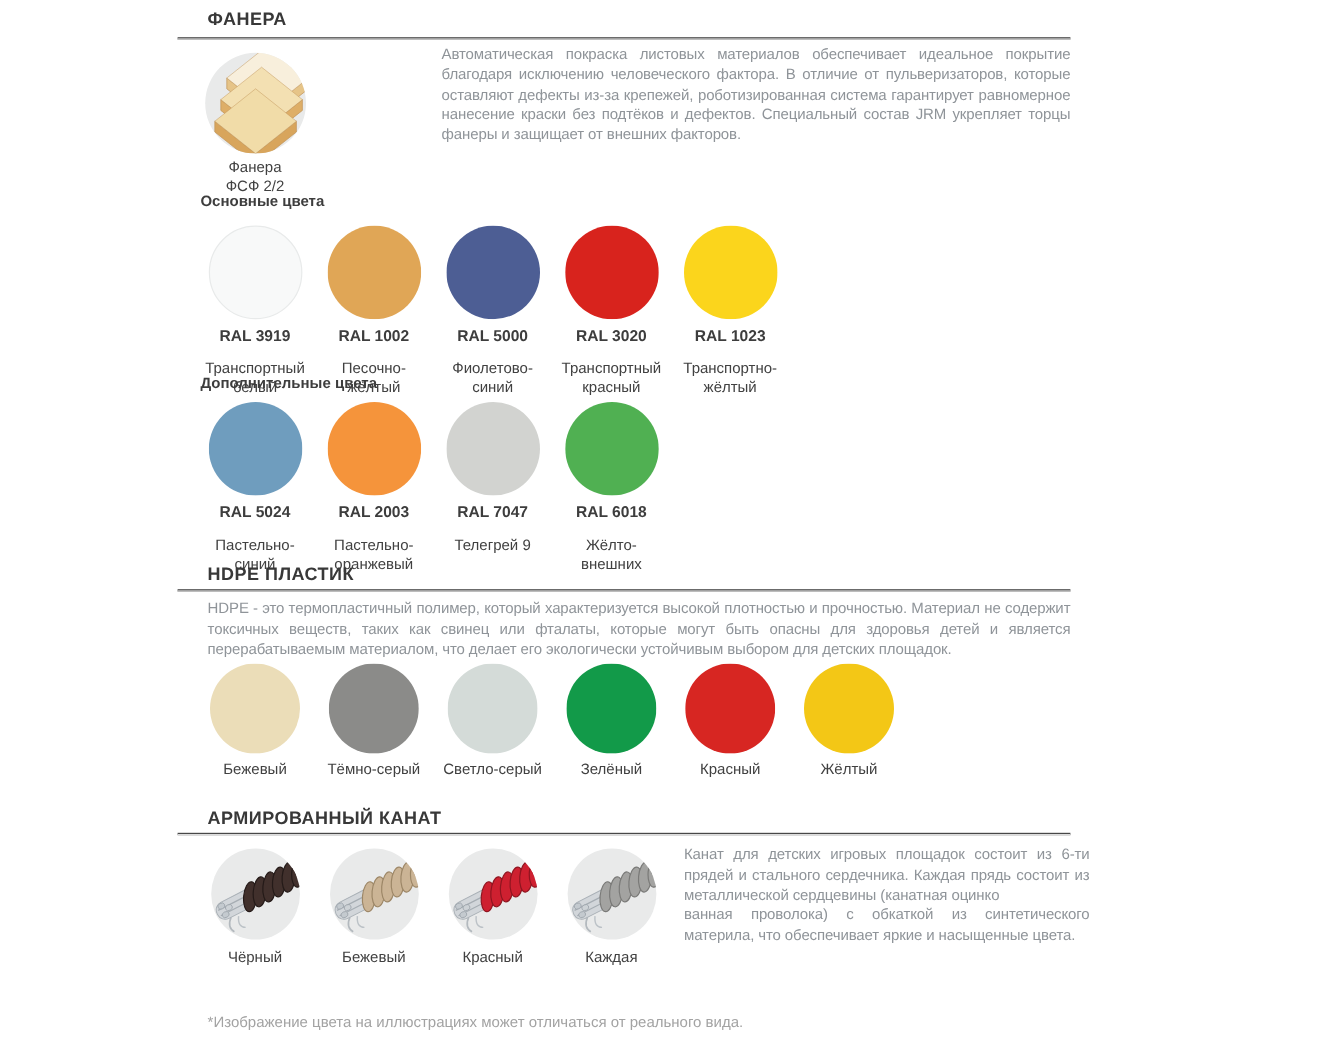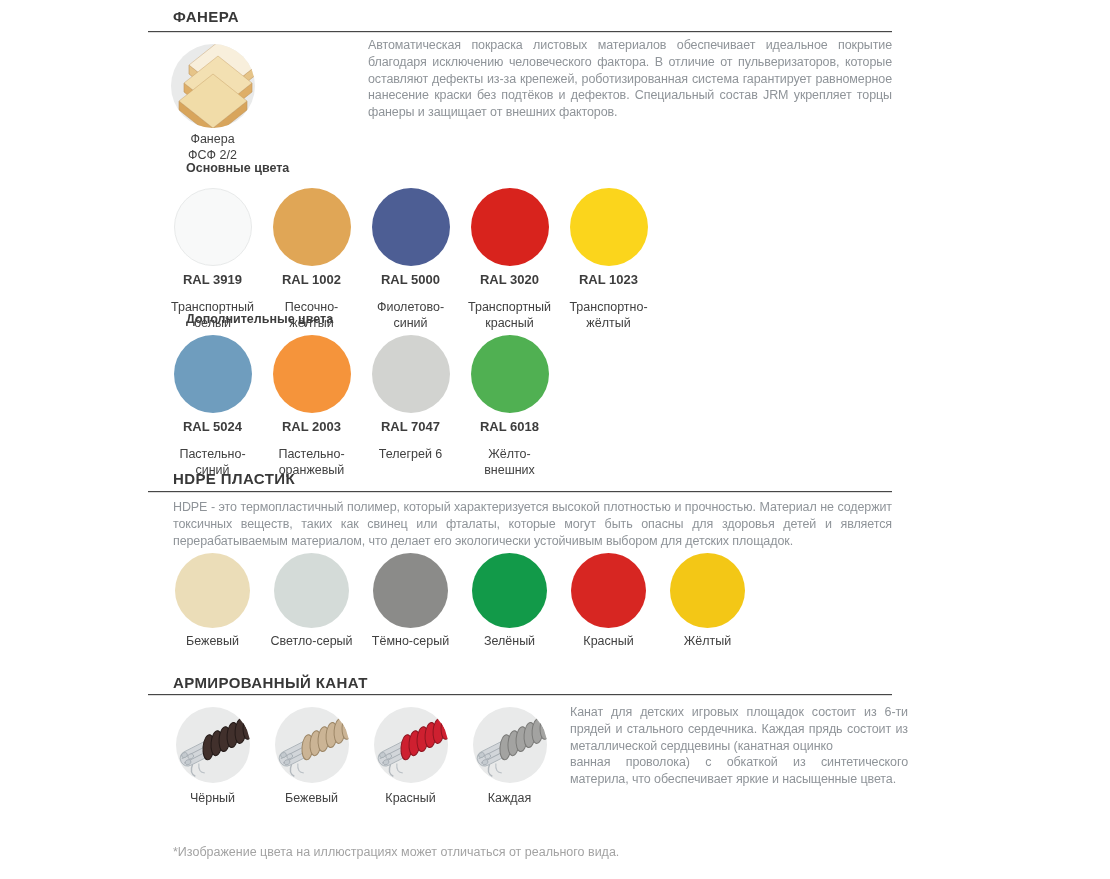--- a/index.html
+++ b/index.html
@@ -13,21 +13,21 @@
     color:#383838; letter-spacing:0.4px;
   }
   .rule {
     position:absolute; left:148px; width:744px; height:2px;
     background:#474747; border-bottom:1px solid #dcdcdc;
   }
   .para {
     position:absolute; font-size:12.5px; line-height:16.8px; color:#8f9499;
     text-align:justify; white-space:pre-line; letter-spacing:-0.1px;
   }
-  .sub-label { position:absolute; left:186px; font-size:12.5px; font-weight:bold; color:#3d3d3d; }
+  .sub-label { position:absolute; left:167px; font-size:12.5px; font-weight:bold; color:#3d3d3d; }
   .swatch-row { position:absolute; left:163px; display:flex; }
   .swatch { width:99px; display:flex; flex-direction:column; align-items:center; }
   .dot { border-radius:50%; border:1px solid transparent; }
   .dot-lg { width:78px; height:78px; }
   .dot-md { width:75px; height:75px; }
   .ral-code { margin-top:6px; font-size:13px; font-weight:bold; color:#3d3d3d; }
   .ral-name, .color-name {
     margin-top:13px; font-size:12.5px; line-height:15.5px; color:#414141;
     text-align:center; white-space:pre-line;
   }
@@ -130,21 +130,21 @@
     <div class="swatch">
       <div class="dot dot-lg" style="background: rgb(245, 148, 59);"></div>
       <div class="ral-code">RAL 2003</div>
       <div class="ral-name">Пастельно-
 оранжевый</div>
     </div>
 
     <div class="swatch">
       <div class="dot dot-lg" style="background: rgb(210, 211, 208);"></div>
       <div class="ral-code">RAL 7047</div>
-      <div class="ral-name">Телегрей 6</div>
+      <div class="ral-name">Телегрей 9</div>
     </div>
 
     <div class="swatch">
       <div class="dot dot-lg" style="background: rgb(80, 176, 82);"></div>
       <div class="ral-code">RAL 6018</div>
       <div class="ral-name">Жёлто-
 внешних</div>
     </div>
   </div>
 
@@ -154,29 +154,29 @@
 <p class="para" style="top:499px; left:173px; width:719px;">HDPE - это термопластичный полимер, который характеризуется высокой плотностью и прочностью. Материал не содержит токсичных веществ, таких как свинец или фталаты, которые могут быть опасны для здоровья детей и является перерабатываемым материалом, что делает его экологически устойчивым выбором для детских площадок.</p>
 
 <div class="swatch-row" style="top:553px">
 
     <div class="swatch">
       <div class="dot dot-md" style="background: rgb(235, 221, 184);"></div>
       <div class="color-name">Бежевый</div>
     </div>
 
     <div class="swatch">
+      <div class="dot dot-md" style="background: rgb(139, 139, 137);"></div>
+      <div class="color-name">Тёмно-серый</div>
+    </div>
+
+    <div class="swatch">
       <div class="dot dot-md" style="background: rgb(212, 219, 216);"></div>
       <div class="color-name">Светло-серый</div>
     </div>
 
-    <div class="swatch">
-      <div class="dot dot-md" style="background: rgb(139, 139, 137);"></div>
-      <div class="color-name">Тёмно-серый</div>
-    </div>
-
 
     <div class="swatch">
       <div class="dot dot-md" style="background: rgb(18, 154, 73);"></div>
       <div class="color-name">Зелёный</div>
     </div>
 
     <div class="swatch">
       <div class="dot dot-md" style="background: rgb(215, 38, 34);"></div>
       <div class="color-name">Красный</div>
     </div>

